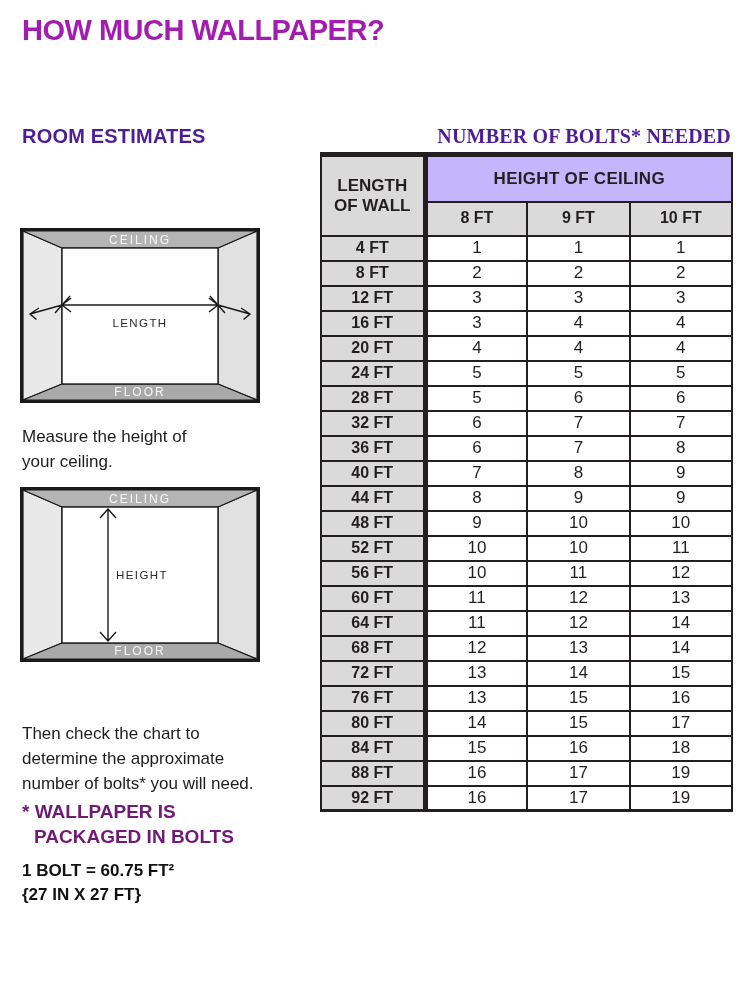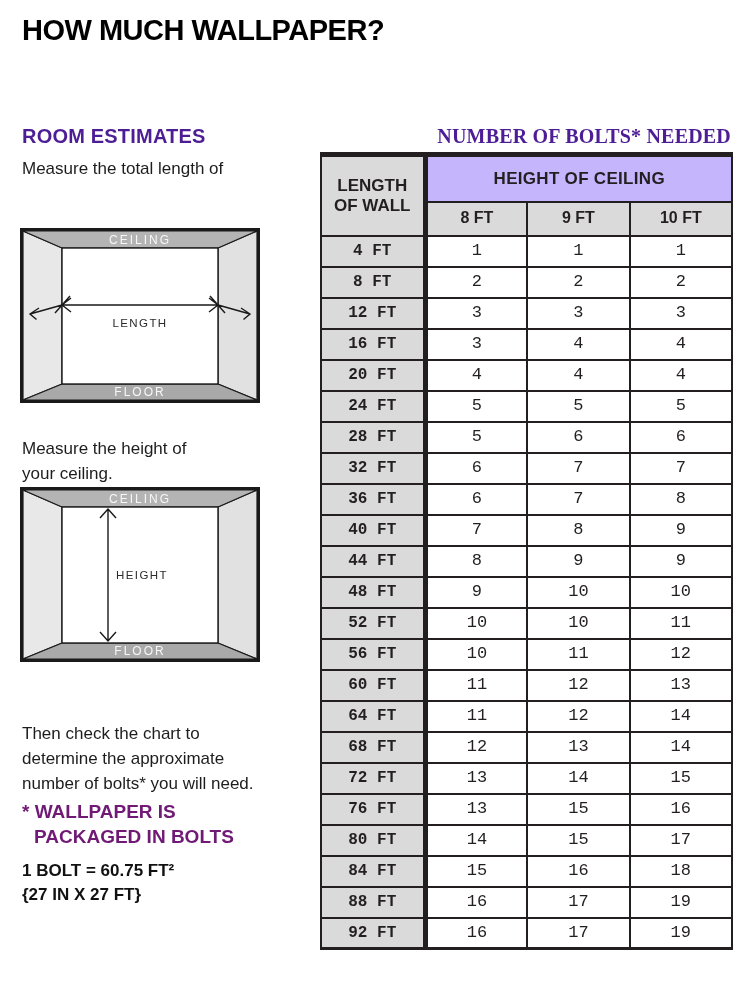--- a/index.html
+++ b/index.html
@@ -7,32 +7,32 @@
   body {
     width: 752px; height: 990px; position: relative;
     font-family: "Liberation Sans", sans-serif;
     color: #231f20;
   }
   .page { position: absolute; inset: 0; width: 752px; height: 990px; background: #fff; }
 
   .title {
     position: absolute; left: 22px; top: 14px;
     font-size: 29px; font-weight: 700; letter-spacing: -0.5px;
-    color: #000000;
+    color: #a21caf;
   }
   .sec-heading {
     position: absolute; font-size: 20px; font-weight: 700;
     color: #4c1d95; letter-spacing: 0.2px;
   }
   #room-estimates-heading { left: 22px; top: 125px; }
   #table-heading { left: 320px; top: 125px; width: 411px; text-align: right; font-family: Liberation Serif, serif; }
 
   .para { position: absolute; left: 22px; font-size: 17px; line-height: 25px; color: #1d1d1d; }
   #para1 { top: 156px; }
-  #para2 { top: 424px; margin-top: 12px; }
+  #para2 { top: 424px; }
   #para3 { top: 689px; margin-top: 32px; }
 
   .diagram { position: absolute; left: 20px; }
   #diagram1 { top: 228px; }
   #diagram2 { top: 487px; }
   .diagram text { font-family: "Liberation Sans", sans-serif; }
   .room-label { font-size: 12px; letter-spacing: 2px; fill: #f7f7f7; }
   .dim-label { font-size: 11.5px; letter-spacing: 1.4px; fill: #2b2b2b; }
 
   .footnote { position: absolute; left: 22px; top: 799px; font-size: 19px; line-height: 25px; font-weight: 700; color: #701a75; }
@@ -61,39 +61,38 @@
     border-bottom: 1px solid #231f20;
   }
   .head-row-1 { height: 47px; }
   .head-row-2 { height: 34px; }
   .sub-h {
     background: #dadada; font-size: 16px; font-weight: 700;
     border-top: 1px solid #231f20;
     border-left: 0; border-right: 0;
     border-bottom: 4px solid #231f20;
   }
-  .bolts-table tbody tr { height: 31px; font-family: Liberation Mono, monospace; }
+  .bolts-table tbody tr { height: 25px; }
   .bolts-table tbody td { font-size: 17px; }
   .bolts-table tbody td.wall-cell {
     background: #dadada; font-size: 16px; font-weight: 700;
     border-right: 5px solid #231f20;
   }
 </style>
 </head>
 <body>
 
 <div class="page">
 
   <h1 class="title">HOW MUCH WALLPAPER?</h1>
 
   <h2 class="sec-heading" id="room-estimates-heading">ROOM ESTIMATES</h2>
   <h2 class="sec-heading" id="table-heading">NUMBER OF BOLTS* NEEDED</h2>
 
   <div class="para" id="para1">
-    <div>Measure the total length of</div>
   </div>
 
   <svg class="diagram" id="diagram1" width="240" height="175" viewBox="0 0 240 175" xmlns="http://www.w3.org/2000/svg">
     <polygon points="3,3 42,20 42,156 3,172" fill="#e8e8e8" stroke="#1a1a1a" stroke-width="1.2"></polygon>
     <polygon points="237,3 198,20 198,156 237,172" fill="#e1e1e1" stroke="#1a1a1a" stroke-width="1.2"></polygon>
     <polygon points="3,3 237,3 198,20 42,20" fill="#b4b4b4" stroke="#1a1a1a" stroke-width="1.2"></polygon>
     <polygon points="3,172 237,172 198,156 42,156" fill="#a9a9a9" stroke="#1a1a1a" stroke-width="1.2"></polygon>
     <rect x="42" y="20" width="156" height="136" fill="#ffffff" stroke="#1a1a1a" stroke-width="1.4"></rect>
     <path fill="none" stroke="#1a1a1a" stroke-width="1.4" d="M42 77 L198 77 M51 70 L42 77 L51 84 M189 70 L198 77 L189 84 M35 85 L50 68 M42 77 L10 86 M19 80 L10 86 L16.5 91.5 M205 85 L190 68 M198 77 L230 86 M221 80 L230 86 L223.5 91.5"></path>
     <text class="room-label" x="120" y="16" text-anchor="middle">CEILING</text>

